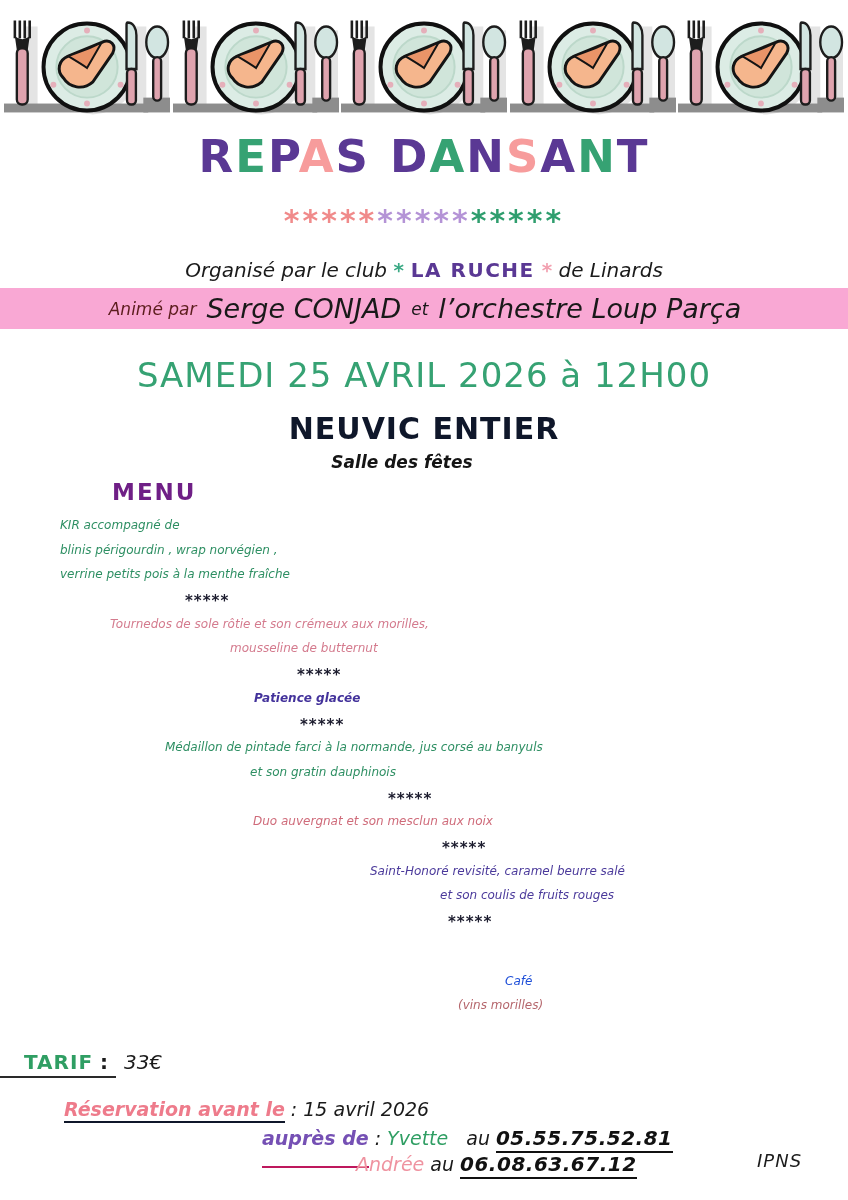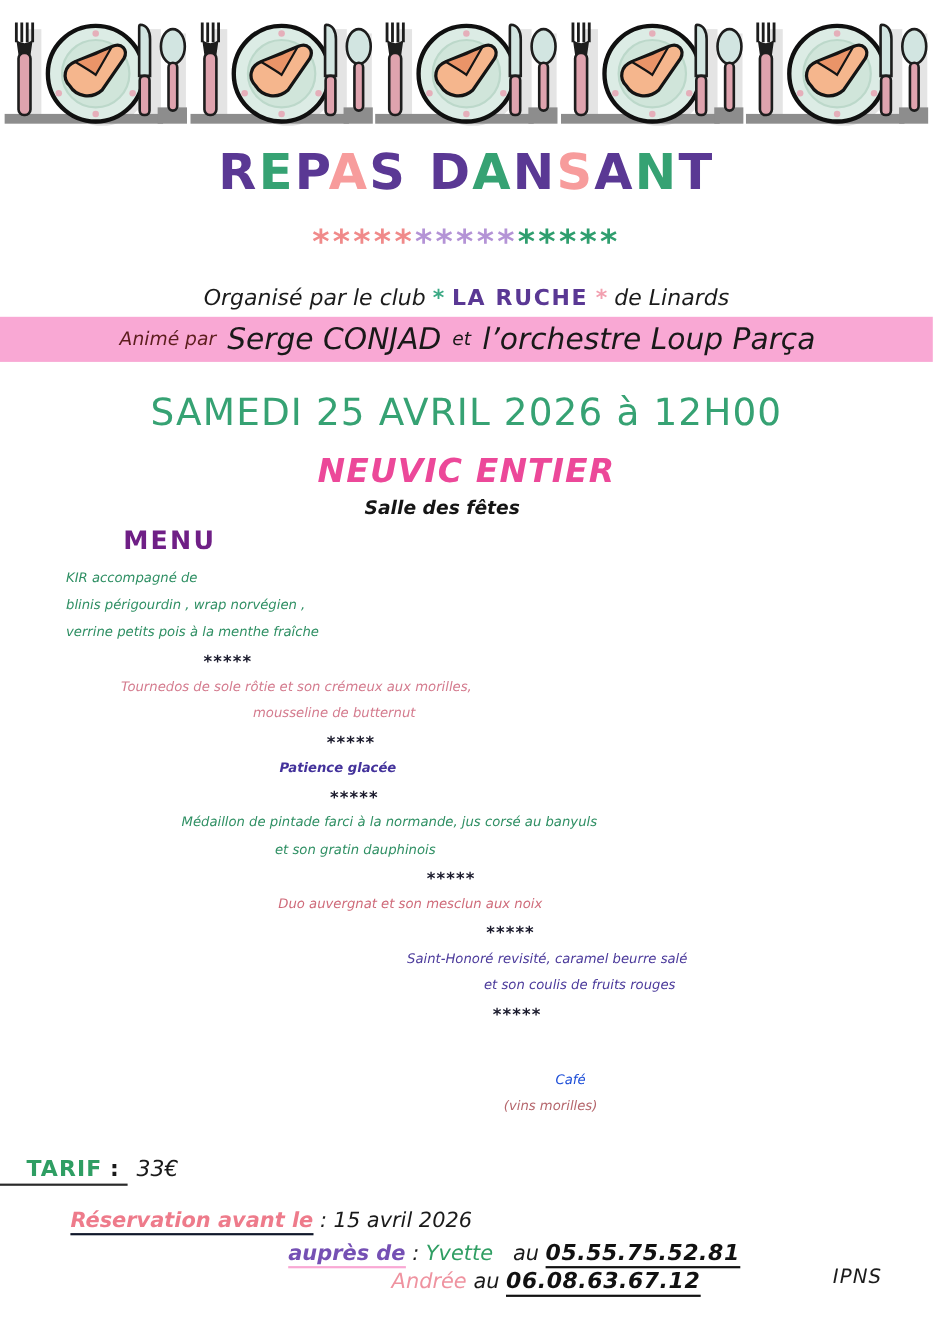--- a/index.html
+++ b/index.html
@@ -38,21 +38,21 @@
   
   .tarif-line{top:1050px;left:0;font-size:20px;white-space:nowrap;}
   .tarif-ul{display:inline-block;border-bottom:2px solid #2a2a2a;padding:0 8px 2px 24px;}
   .tarif-word{color:#2f9e63;font-weight:bold;letter-spacing:1px;}
   .tarif-colon{color:#1a1a1a;font-weight:bold;}
   .tarif-val{color:#1a1a1a;margin-left:8px;}
   .resa-line{top:1098px;left:64px;font-size:19px;white-space:nowrap;}
   .ul-pink{color:#ee7b8b;font-weight:bold;border-bottom:2px solid #0f172a;padding-bottom:1px;}
   .dark{color:#1a1a1a;}
   .aupres-line{top:1126px;left:262px;font-size:19px;white-space:nowrap;}
-  .ul-purple{color:#7550b4;font-weight:bold;border-bottom:2px solid #f9a8d4;padding-bottom:1px;}
+  .ul-purple{color:#7550b4;font-weight:bold;border-bottom:2px solid #be185d;padding-bottom:17px;}
   .green-name{color:#2f9e63;}
   .pink-name{color:#ef93a0;}
   .au1{margin-left:18px;}
   .phone{font-weight:bold;font-size:20px;color:#111;border-bottom:2px solid #111;padding-bottom:1px;letter-spacing:0.5px;font-style:italic;margin-left:6px;}
   .andree-line{top:1152px;left:356px;font-size:19px;white-space:nowrap;}
   .ipns{top:1150px;left:757px;font-size:18px;letter-spacing:1px;color:#1c1c1c;}
 </style>
 </head>
 <body>
 
@@ -221,21 +221,21 @@
 
 <div class="abs banner" style="background: #f9a8d4;">
     <span class="seg-small" style="color: rgb(92, 29, 29);">Animé par</span>
     <span class="seg-big" style="color: rgb(25, 25, 25);">Serge CONJAD</span>
     <span class="seg-small" style="color: rgb(25, 25, 25);">et</span>
     <span class="seg-big" style="color: rgb(25, 25, 25);">l’orchestre Loup Parça</span>
   </div>
 
 <div class="abs date-line" style="color: rgb(54, 162, 115);">SAMEDI 25 AVRIL 2026 à 12H00</div>
 
-<div class="abs venue-line" style="color: #ec4899; font-style: italic;">NEUVIC ENTIER</div>
+<div class="abs venue-line" style="color: #0f172a;">NEUVIC ENTIER</div>
 
 <div class="abs hall-line">Salle des fêtes</div>
 
 <div class="abs menu-label" style="color: rgb(111, 31, 134);">MENU</div>
 
 <div class="abs menu-lines">
     <div class="menu-line" style="margin-left: 60px; color: rgb(46, 143, 99);">KIR accompagné de</div>
     <div class="menu-line" style="margin-left: 60px; color: rgb(46, 143, 99);">blinis périgourdin , wrap norvégien ,</div>
     <div class="menu-line" style="margin-left: 60px; color: rgb(46, 143, 99);">verrine petits pois à la menthe fraîche</div>
     <div class="menu-line sep" style="margin-left: 185px; color: rgb(28, 28, 46);">*****</div>

